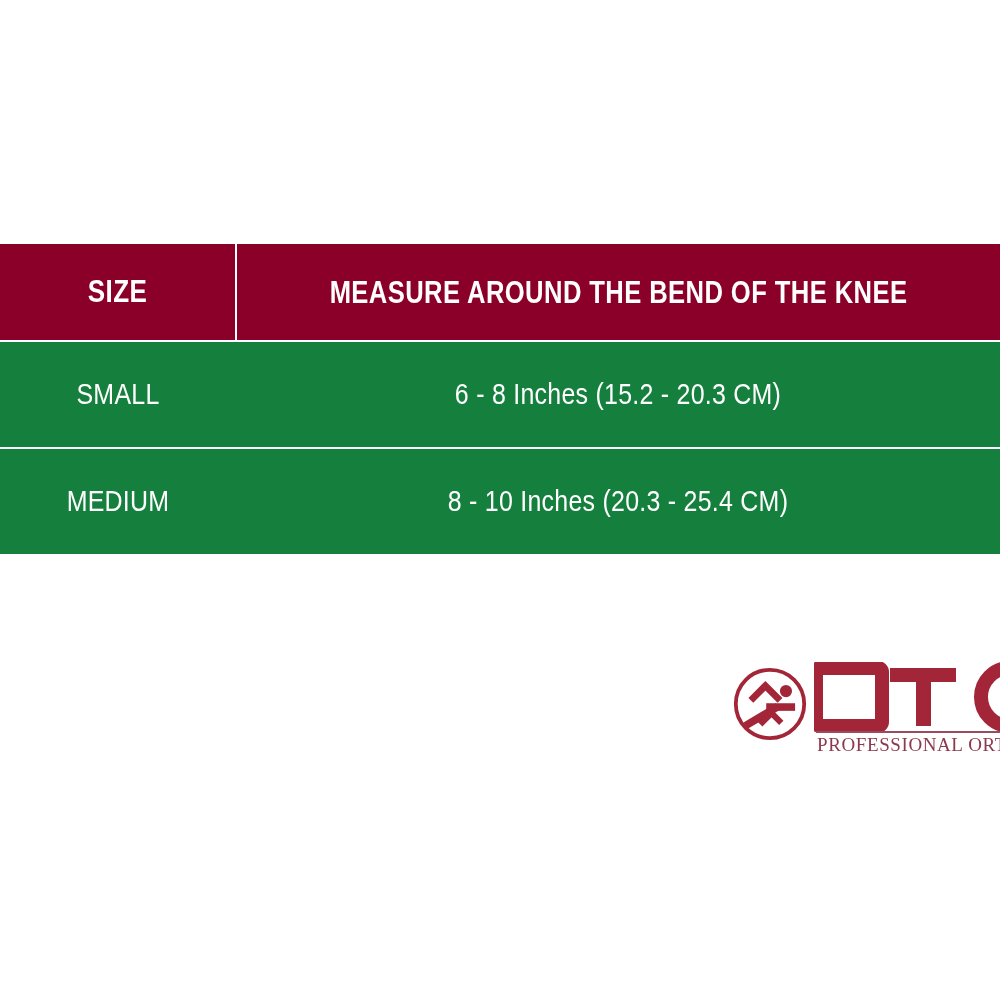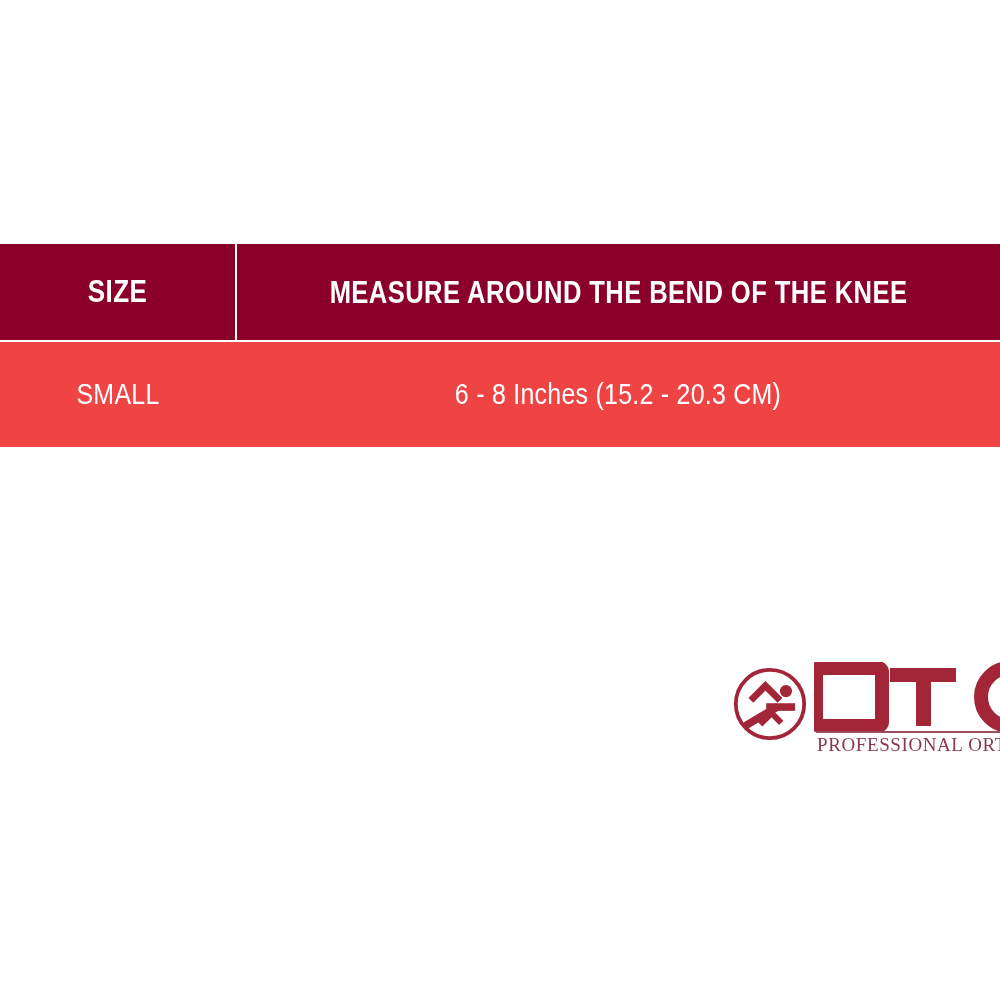--- a/index.html
+++ b/index.html
@@ -58,21 +58,21 @@
   }
 
   
   .cell-size {
     border-right: 2px solid #ffffff;
   }
   .chart-head-row th.cell-size {
     border-right: 2px solid #ffffff;
   }
   .data-row td {
-    background: #ef4444;
+    background: #15803d;
     height: 105px;
     border-top: 2px solid #ffffff;
   }
   .data-row.first td {
     border-top: 2px solid #ffffff;
   }
   .cell-text {
     font-size: 29px;
     font-weight: normal;
     letter-spacing: 0.3px;
@@ -146,20 +146,28 @@
   </thead>
   <tbody>
     <tr class="data-row first">
       <td class="cell-size">
         <span class="cell-text">SMALL</span>
       </td>
       <td>
         <span class="cell-text">6 - 8 Inches  (15.2 - 20.3 CM)</span>
       </td>
     </tr>
+    <tr class="data-row">
+      <td class="cell-size">
+        <span class="cell-text">MEDIUM</span>
+      </td>
+      <td>
+        <span class="cell-text">8 - 10 Inches  (20.3 - 25.4 CM)</span>
+      </td>
+    </tr>
   </tbody>
 </table>
 
 <div class="logo">
 
   <svg class="logo-mark" viewBox="0 0 100 100">
     <circle cx="50" cy="50" r="45" fill="none" stroke="#a32638" stroke-width="5"></circle>
 
     <circle cx="71" cy="33" r="8" fill="#a32638"></circle>
 

